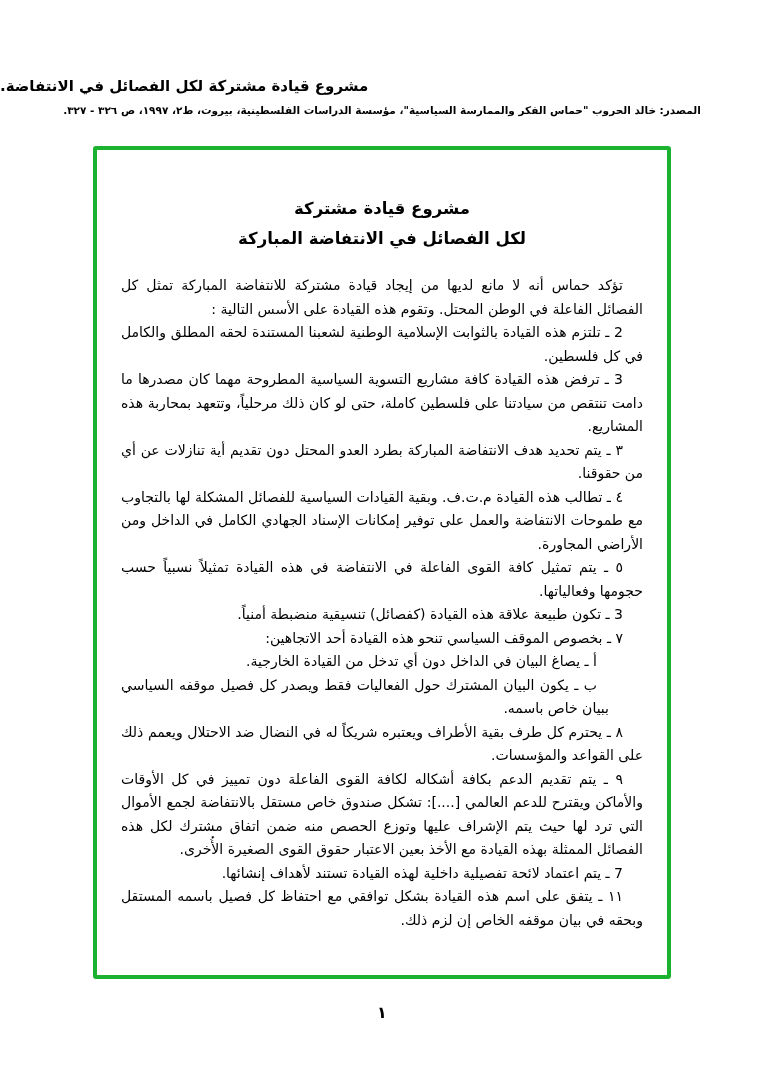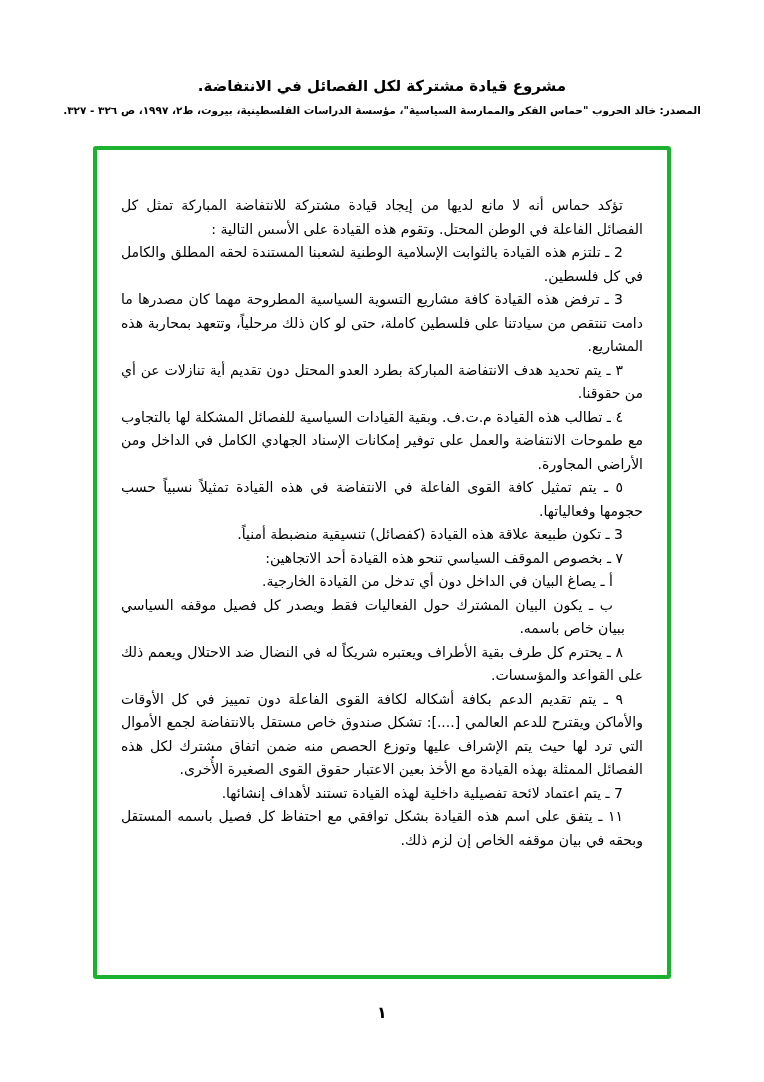--- a/index.html
+++ b/index.html
@@ -9,21 +9,21 @@
     background: #ffffff;
     position: relative;
     font-family: "DejaVu Sans", sans-serif;
     color: #000000;
   }
   .page-header {
     padding-top: 76px;
     direction: rtl;
   }
   .header-title {
-    text-align: center;
+    text-align: left;
     font-weight: bold;
     font-size: 15px;
     line-height: 20px;
   }
   .source-citation {
     text-align: center;
     font-weight: bold;
     font-size: 10.5px;
     line-height: 15px;
     margin-top: 7px;
@@ -47,40 +47,44 @@
   }
   .doc-title-block { margin-bottom: 20px; }
   .body-text {
     text-align: justify;
     font-size: 14px;
     line-height: 23.5px;
   }
   .body-text p { margin: 0; }
   .intro-paragraph { text-indent: 20px; }
   .clause.l1 { text-indent: 20px; }
-  .clause.l2 { margin-right: 18px; text-indent: 12px; }
+  .clause.l2 { margin-right: 34px; text-indent: 12px; }
   .page-number {
     position: absolute;
     top: 1003px;
     left: 0;
     right: 0;
     text-align: center;
     font-size: 16px;
     font-weight: bold;
   }
 </style>
 </head>
 <body>
 
 <div class="page-header">
   <div class="header-title">مشروع قيادة مشتركة لكل الفصائل في الانتفاضة.</div>
   <div class="source-citation">المصدر: خالد الحروب "حماس الفكر والممارسة السياسية"، مؤسسة الدراسات الفلسطينية، بيروت، ط٢، ١٩٩٧، ص ٣٢٦ - ٣٢٧.</div>
 </div>
 
 <div class="doc-box" style="border-color: rgb(26, 178, 46);">
+  <div class="doc-title-block">
+    <div class="doc-title">مشروع قيادة مشتركة</div>
+    <div class="doc-title">لكل الفصائل في الانتفاضة المباركة</div>
+  </div>
   <div class="body-text">
     <p class="intro-paragraph">تؤكد حماس أنه لا مانع لديها من إيجاد قيادة مشتركة للانتفاضة المباركة تمثل كل الفصائل الفاعلة في الوطن المحتل. وتقوم هذه القيادة على الأسس التالية :</p>
     <div id="clauses-list">
         <p class="clause l1">2 ـ تلتزم هذه القيادة بالثوابت الإسلامية الوطنية لشعبنا المستندة لحقه المطلق والكامل في كل فلسطين.</p>
         <p class="clause l1">3 ـ ترفض هذه القيادة كافة مشاريع التسوية السياسية المطروحة مهما كان مصدرها ما دامت تنتقص من سيادتنا على فلسطين كاملة، حتى لو كان ذلك مرحلياً، وتتعهد بمحاربة هذه المشاريع.</p>
         <p class="clause l1">٣ ـ يتم تحديد هدف الانتفاضة المباركة بطرد العدو المحتل دون تقديم أية تنازلات عن أي من حقوقنا.</p>
         <p class="clause l1">٤ ـ تطالب هذه القيادة م.ت.ف. وبقية القيادات السياسية للفصائل المشكلة لها بالتجاوب مع طموحات الانتفاضة والعمل على توفير إمكانات الإسناد الجهادي الكامل في الداخل ومن الأراضي المجاورة.</p>
         <p class="clause l1">٥ ـ يتم تمثيل كافة القوى الفاعلة في الانتفاضة في هذه القيادة تمثيلاً نسبياً حسب حجومها وفعالياتها.</p>
         <p class="clause l1">3 ـ تكون طبيعة علاقة هذه القيادة (كفصائل) تنسيقية منضبطة أمنياً.</p>
         <p class="clause l1">٧ ـ بخصوص الموقف السياسي تنحو هذه القيادة أحد الاتجاهين:</p>

